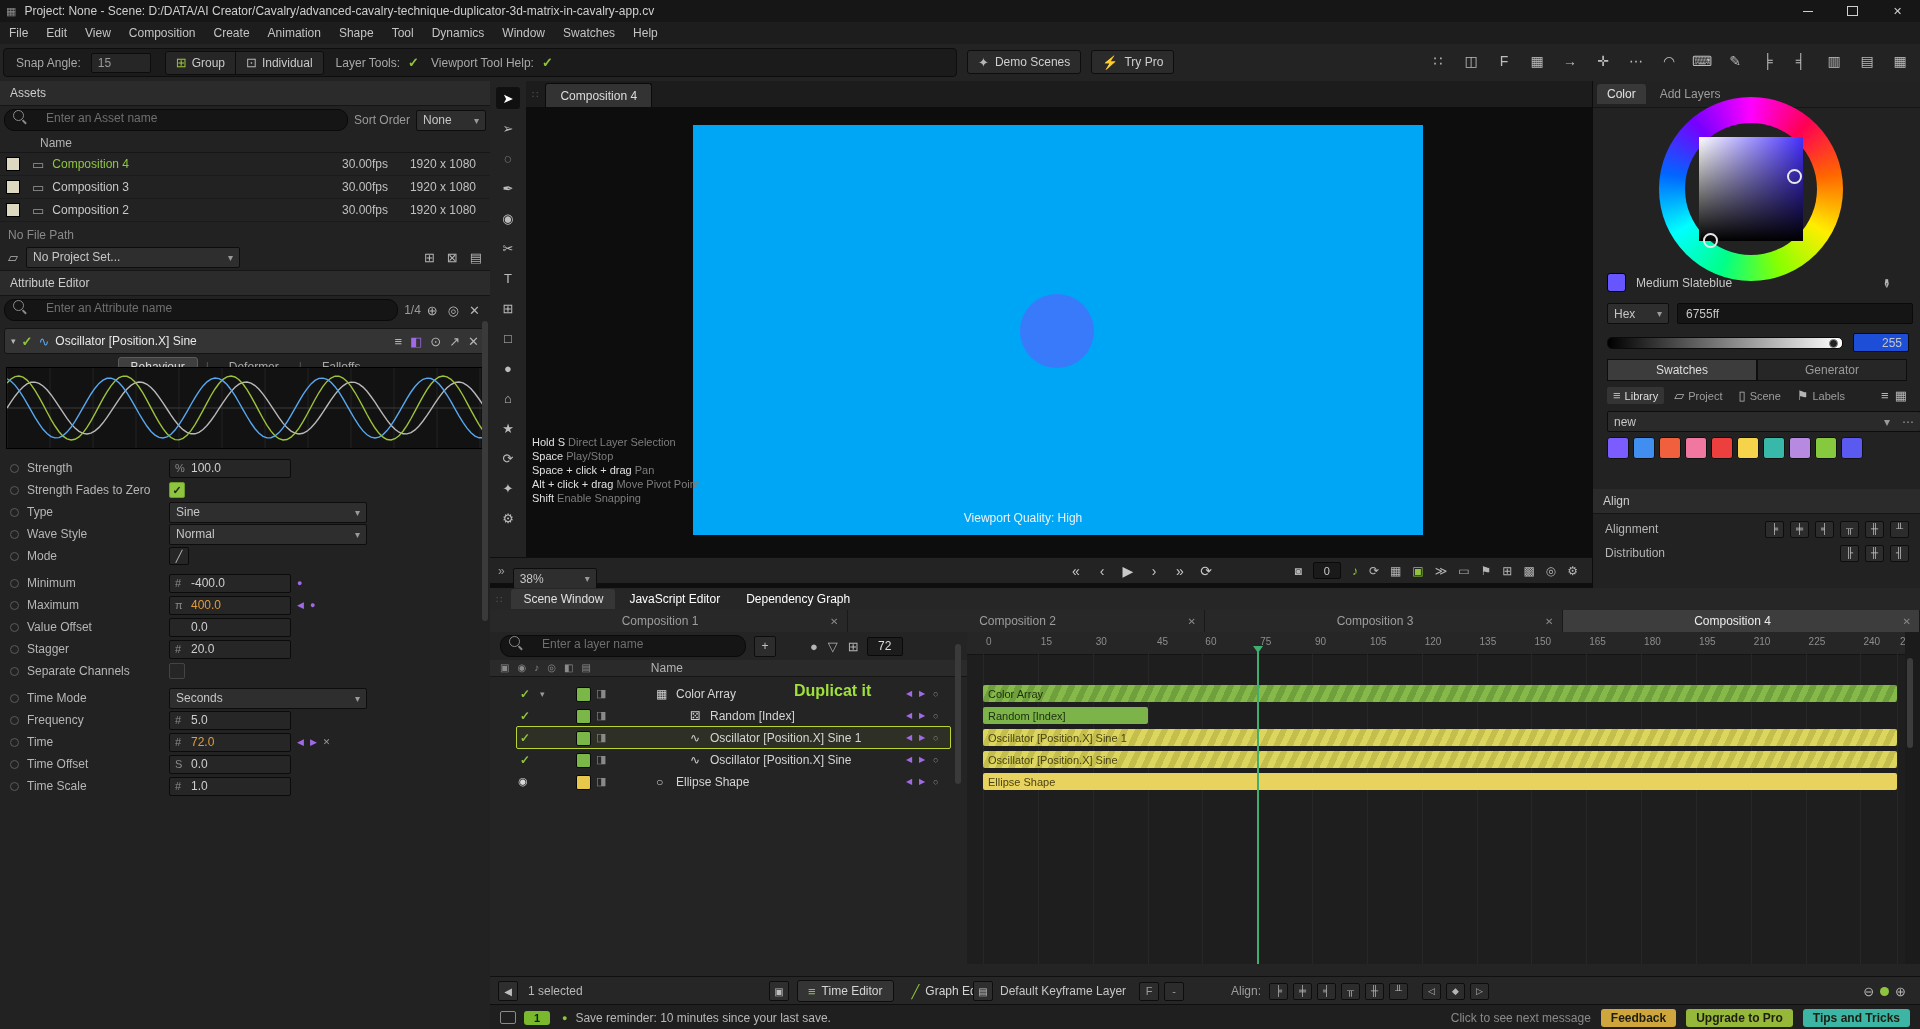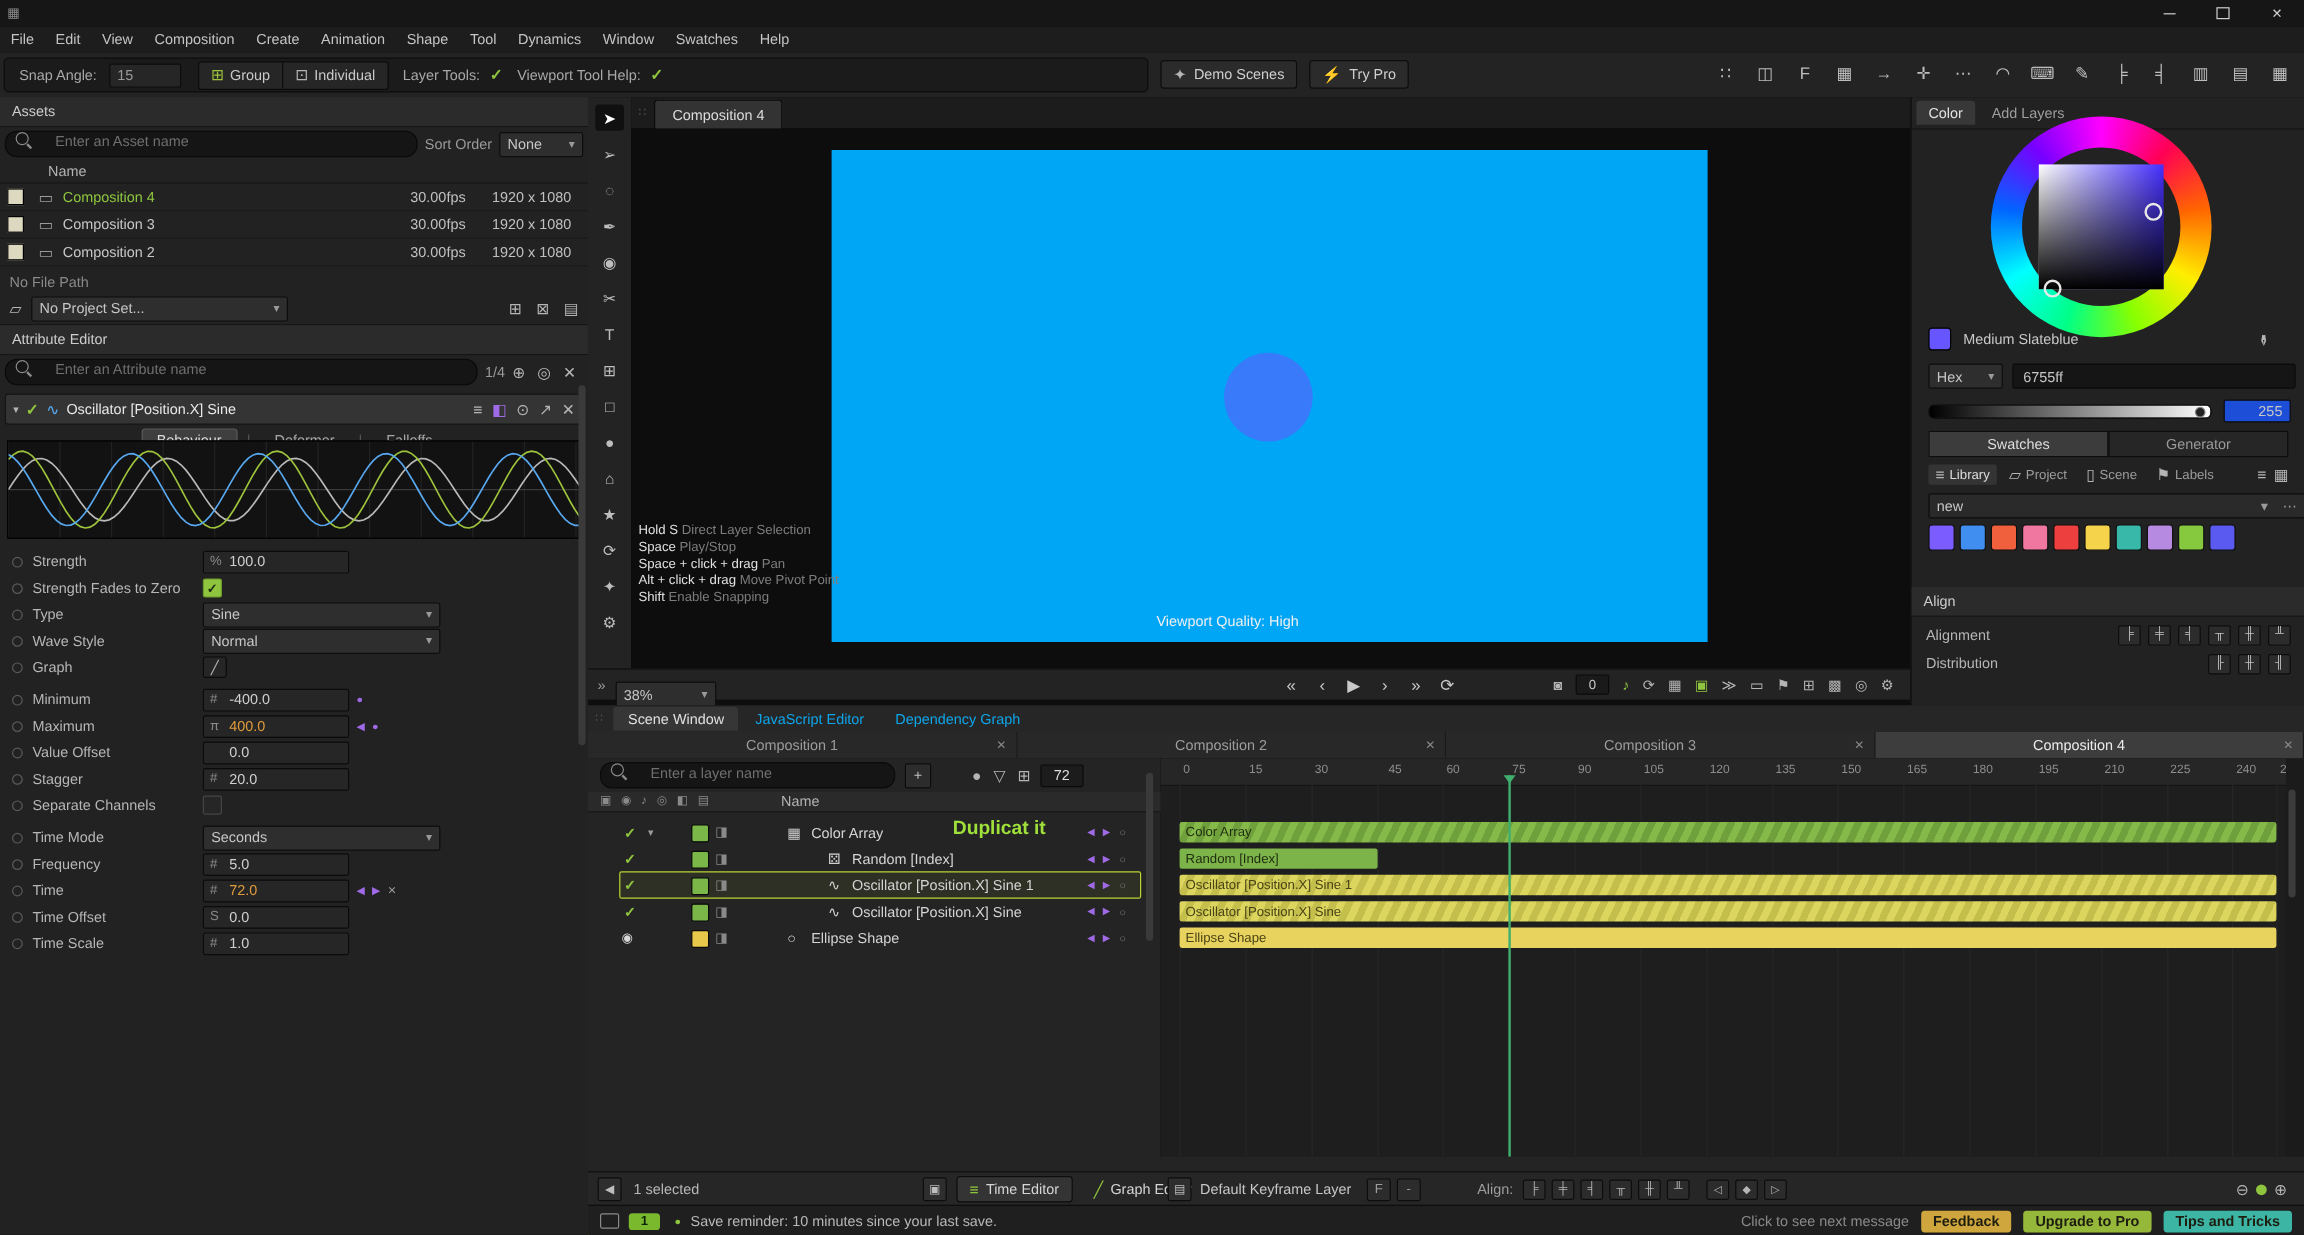--- a/index.html
+++ b/index.html
@@ -138,21 +138,21 @@
   .swatch{width:20px;height:20px;border-radius:3px;border:1px solid #111;}
   #align-h{position:absolute;left:0;top:408px;width:328px;}
   #align-rows{position:absolute;left:0;top:436px;width:328px;}
   .al-row{display:flex;align-items:center;height:24px;padding:0 12px;}
   .al-row .lbl{color:#b5b5b5;}
   .al-row .ics{margin-left:auto;display:flex;gap:6px;}
   .al-row .ics .icon{width:17px;height:15px;background:#2c2c2c;border:1px solid #0d0d0d;border-radius:2px;font-size:10px;color:#c2c2c2;}
   
   #bottom{position:absolute;left:490px;top:588px;width:1430px;height:416px;background:#242424;}
   #scene-tabs{position:absolute;left:0;top:0;width:1430px;height:22px;background:#262626;border-bottom:1px solid #141414;display:flex;align-items:center;}
-  .stab{padding:3px 12px;color:#0ea5e9;border-radius:3px 3px 0 0;margin-left:2px;}
+  .stab{padding:3px 12px;color:#ffffff;border-radius:3px 3px 0 0;margin-left:2px;}
   .stab.active{background:#363636;color:#e0e0e0;}
   #comp-tabs{position:absolute;left:0;top:22px;width:1430px;height:22px;display:flex;background:#222;border-bottom:1px solid #141414;}
   .ctab{flex:1;display:flex;align-items:center;background:#282828;border-right:1px solid #191919;color:#9d9d9d;}
   .ctab .lab{flex:1;text-align:center;}
   .ctab .x{margin-right:8px;color:#8a8a8a;font-size:10px;}
   .ctab.active{background:#3d3d3d;color:#ececec;}
   #layer-panel{position:absolute;left:0;top:44px;width:477px;height:332px;background:#242424;border-right:1px solid #0e0e0e;}
   #lp-toolbar{position:absolute;left:0;top:2px;width:477px;height:24px;display:flex;align-items:center;gap:8px;padding-left:10px;}
   #lp-toolbar .search{width:228px;flex:none;}
   .plus{width:20px;height:19px;background:#2c2c2c;border:1px solid #0d0d0d;border-radius:2px;display:flex;align-items:center;justify-content:center;color:#c2c2c2;}
@@ -215,20 +215,21 @@
   #sb-upgrade{background:#96b83a;}
   #sb-tips{background:#3cb5a5;}
 </style>
 </head>
 <body>
 
 <div id="app">
 
   <div id="titlebar">
     <span class="appic icon">▦</span>
+    <span class="ttl">Project: None - Scene: D:/DATA/AI Creator/Cavalry/advanced-cavalry-technique-duplicator-3d-matrix-in-cavalry-app.cv</span>
     <div class="wbtns">
       <span class="wbtn wmin">
           <i></i>
         </span>
       <span class="wbtn wmax">
           <i></i>
         </span>
       <span class="wbtn">✕</span>
     </div>
   </div>
@@ -440,21 +441,21 @@
           <span class="plabel">Wave Style</span>
           <div class="pctl">
             <div class="dd">
               <span>Normal</span>
               <span class="ar">▾</span>
             </div>
           </div>
         </div>
         <div class="prow">
           <span class="socket"></span>
-          <span class="plabel">Graph</span>
+          <span class="plabel">Mode</span>
           <div class="pctl">
             <div class="curvebox">╱</div>
           </div>
         </div>
         <div class="prow gap">
           <span class="socket"></span>
           <span class="plabel">Minimum</span>
           <div class="pctl">
             <div class="numbox">
               <span class="pfx">#</span>

